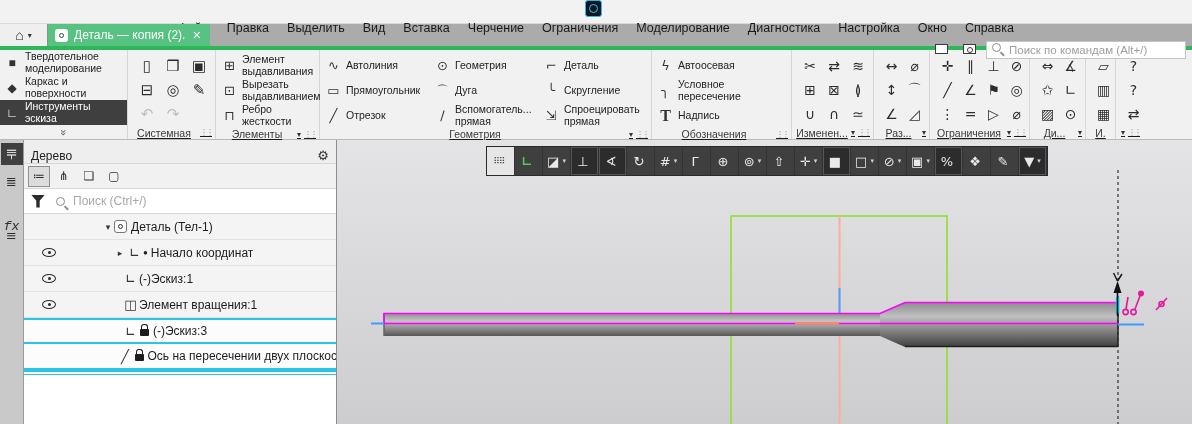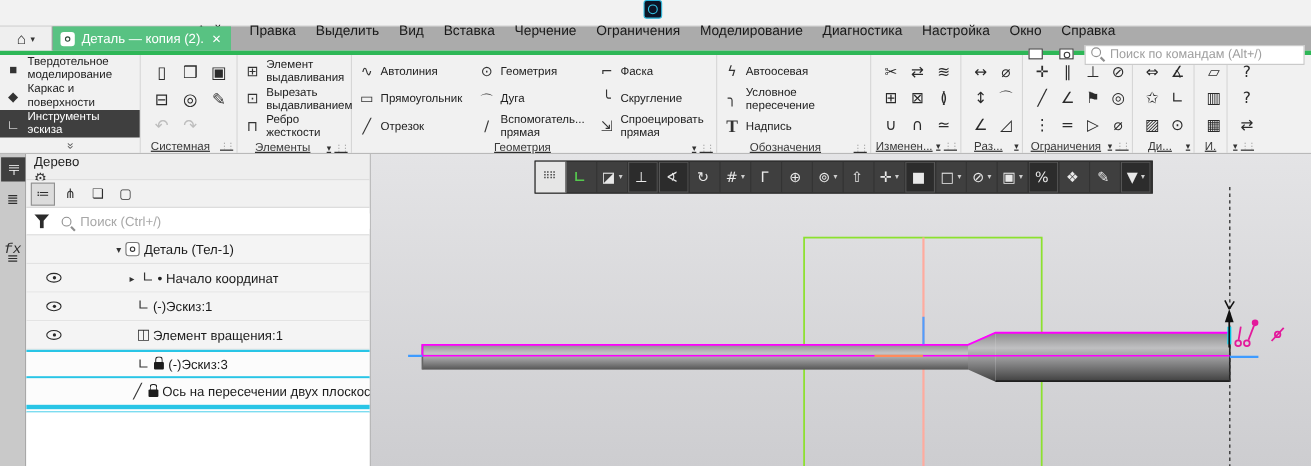--- a/index.html
+++ b/index.html
@@ -89,21 +89,21 @@
 
   .aside { width:24px; background:#c9c9c9; border-right:1px solid #9b9b9b; display:flex; flex-direction:column;
            align-items:center; padding-top:3px; gap:5px; flex:0 0 auto; }
   .aside-btn { width:22px; height:22px; display:flex; align-items:center; justify-content:center;
                font-size:13px; color:#2e2e2e; font-family:"DejaVu Sans",sans-serif; }
   .aside-btn.active { background:#3f3f3f; color:#fff; }
   .rot90 { display:inline-block; transform:rotate(90deg); }
   .fx-style { font-style:italic; font-family:Liberation Mono, monospace; font-size:13px;margin-top:36px; }
 
   .treepanel { width:313px; background:#fff; border-right:1px solid #8c8c8c; display:flex; flex-direction:column; flex:0 0 auto; }
-  .tp-header { height:24px; background:#eeeeee; border-bottom:1px solid #d8d8d8; display:flex; align-items:flex-start; padding:0 7px;flex-direction:column; }
+  .tp-header { height:24px; background:#eeeeee; border-bottom:1px solid #d8d8d8; display:flex; align-items:flex-end; padding:0 7px; }
   .tp-title { font-size:12px; color:#222; flex:1; }
   .tp-gear { font-size:13px; color:#333; }
   .tp-toolbar { height:25px; background:#f1f1f1; border-bottom:1px solid #d8d8d8; display:flex; align-items:center; gap:3px; padding:0 4px; }
   .tpt-btn { width:22px; height:21px; display:flex; align-items:center; justify-content:center; font-size:12px;
              color:#2e2e2e; font-family:"DejaVu Sans",sans-serif; border:1px solid transparent; }
   .tpt-btn.active { background:#dcdcdc; border-color:#8f8f8f; }
   .tp-search { height:25px; border-bottom:1px solid #d8d8d8; position:relative; display:flex; align-items:center; background:#fff; }
   .funnel { width:14px; height:13px; background:#2b2b2b; clip-path:polygon(0 0,100% 0,62% 48%,62% 100%,38% 100%,38% 48%);
             margin:0 6px 0 7px; flex:0 0 auto; }
   .tp-search .mag { left:32px; top:8px; }
@@ -320,21 +320,21 @@
             <button class="rcmd">
               <span class="rcmd-ico">∕</span>
               <span class="rcmd-label">Вспомогатель... прямая</span>
             </button>
 
         </div>
         <div class="rlist">
 
             <button class="rcmd">
               <span class="rcmd-ico">⌐</span>
-              <span class="rcmd-label">Фаска</span>
+              <span class="rcmd-label">Деталь</span>
             </button>
 
             <button class="rcmd">
               <span class="rcmd-ico">╰</span>
               <span class="rcmd-label">Скругление</span>
             </button>
 
             <button class="rcmd">
               <span class="rcmd-ico">⇲</span>
               <span class="rcmd-label">Спроецировать прямая</span>

